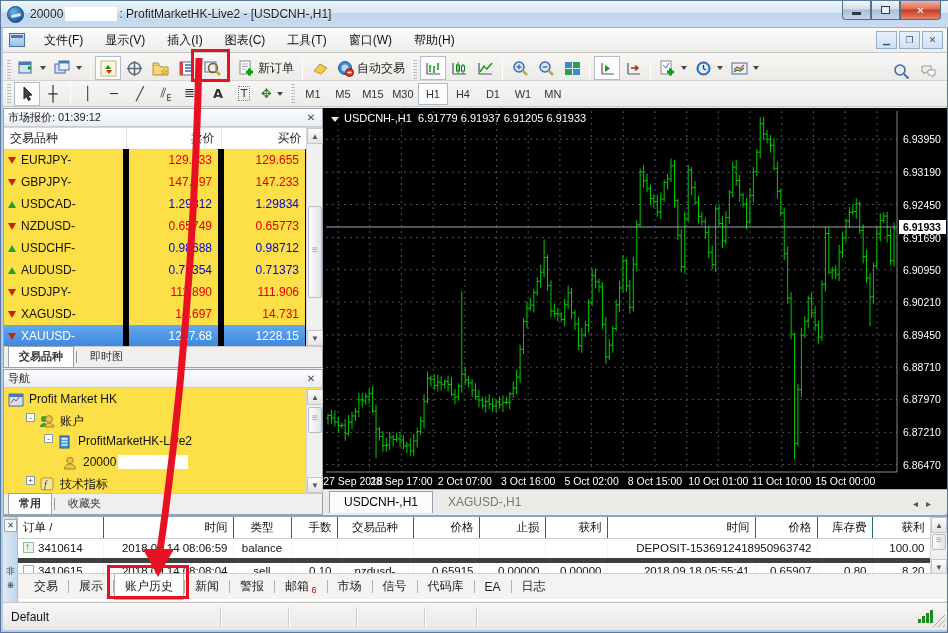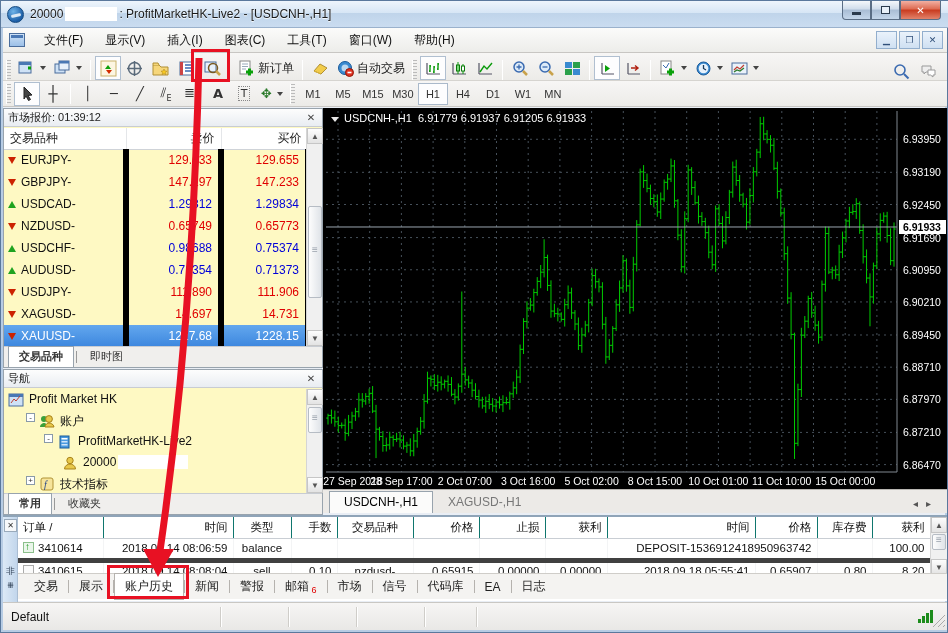--- a/index.html
+++ b/index.html
@@ -39,21 +39,21 @@
   .tb-btn.pressed { background:#fdfdfe; border:1px solid #b0bfd0; }
   .tb-btn .caret { width:0; height:0; border-left:3px solid transparent; border-right:3px solid transparent; border-top:4px solid #444; margin-left:2px; }
   .tb-label { font-size:12px; white-space:nowrap; }
   .tool-glyph { font-size:13px; color:#333; font-family:"DejaVu Sans",sans-serif; }
   svg.icon16 { width:17px; height:17px; display:block; }
   .tf-btn { min-width:30px; height:22px; display:flex; align-items:center; justify-content:center; font-size:11px; color:#333; border:1px solid transparent; }
   .tf-btn.active { background:#fdfdfe; border:1px solid #aab9ca; }
   #tb-right { margin-left:auto; display:flex; align-items:center; margin-right:10px; gap:10px; }
 
   
-  .panel { position:absolute; background:#fef9c3; border:1px solid #98a3ad; }
+  .panel { position:absolute; background:#fde047; border:1px solid #98a3ad; }
   .panel-header { height:18px; background:linear-gradient(#fdfdfd,#e9edf2); border-bottom:1px solid #c8ccd2; display:flex; align-items:center; padding:0 4px; font-size:11px; color:#222; }
   .panel-close { margin-left:auto; font-size:10px; color:#444; width:14px; text-align:center; }
   .panel-tabs { position:absolute; left:0; bottom:0; height:21px; width:100%; background:#f0efed; border-top:1px solid #c8ccd2; display:flex; align-items:flex-end; padding-left:4px; }
   .ptab { padding:2px 10px 3px; font-size:11px; color:#333; border:1px solid transparent; border-bottom:none; }
   .ptab.active { background:#fff; border-color:#98a3ad; font-weight:bold; }
   .ptab-sep { width:1px; height:12px; background:#999; margin:0 2px 4px; }
 
   
   #mw-table { width:100%; border-collapse:collapse; table-layout:fixed; }
   #mw-table th { font-weight:normal; text-align:right; font-size:12px; color:#222; border-bottom:1px solid #cfd3d8; border-right:1px solid #e4e6e9; height:21px; padding:0 6px 0 0; background:#fff; }
@@ -421,21 +421,21 @@
               <td class="p-blue">1.29834</td>
             </tr>
             <tr>
               <td class="sym"><span class="arr down"></span>NZDUSD-</td>
               <td class="p-red">0.65749</td>
               <td class="p-red">0.65773</td>
             </tr>
             <tr>
               <td class="sym"><span class="arr up"></span>USDCHF-</td>
               <td class="p-blue">0.98688</td>
-              <td class="p-blue">0.75374</td>
+              <td class="p-blue">0.98712</td>
             </tr>
             <tr>
               <td class="sym"><span class="arr up"></span>AUDUSD-</td>
               <td class="p-blue">0.71354</td>
               <td class="p-blue">0.71373</td>
             </tr>
             <tr>
               <td class="sym"><span class="arr down"></span>USDJPY-</td>
               <td class="p-red">111.890</td>
               <td class="p-red">111.906</td>

